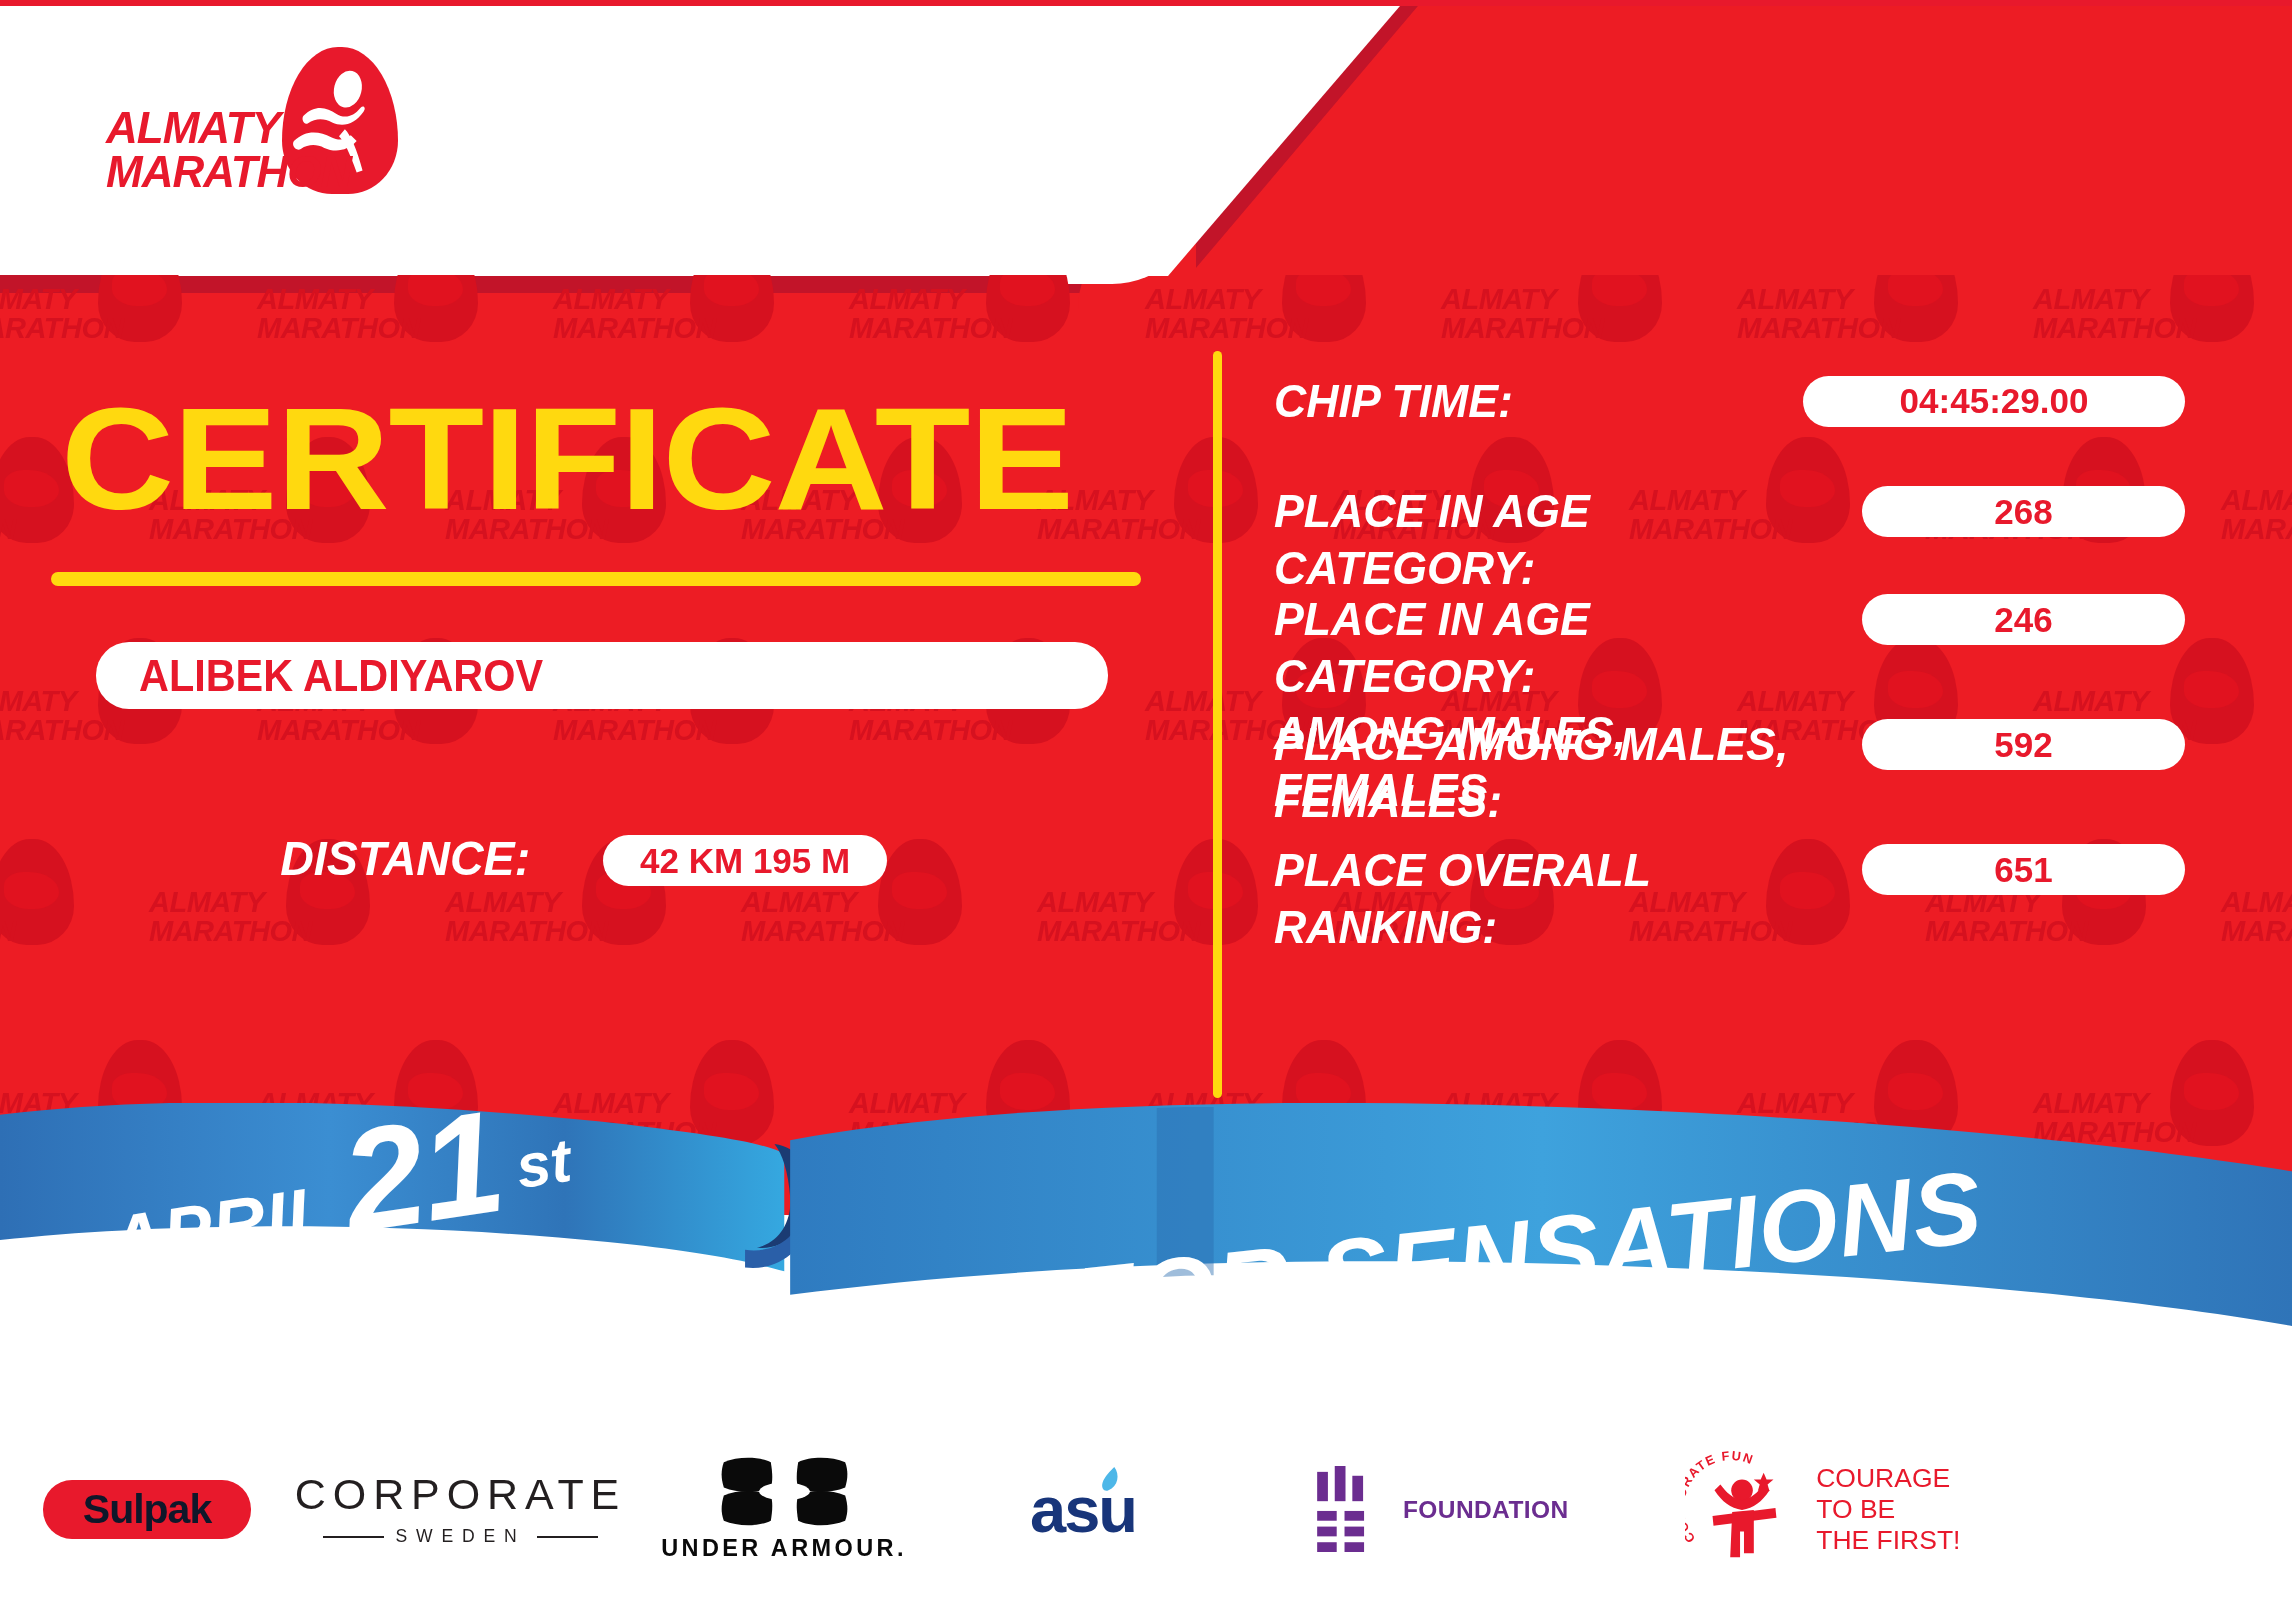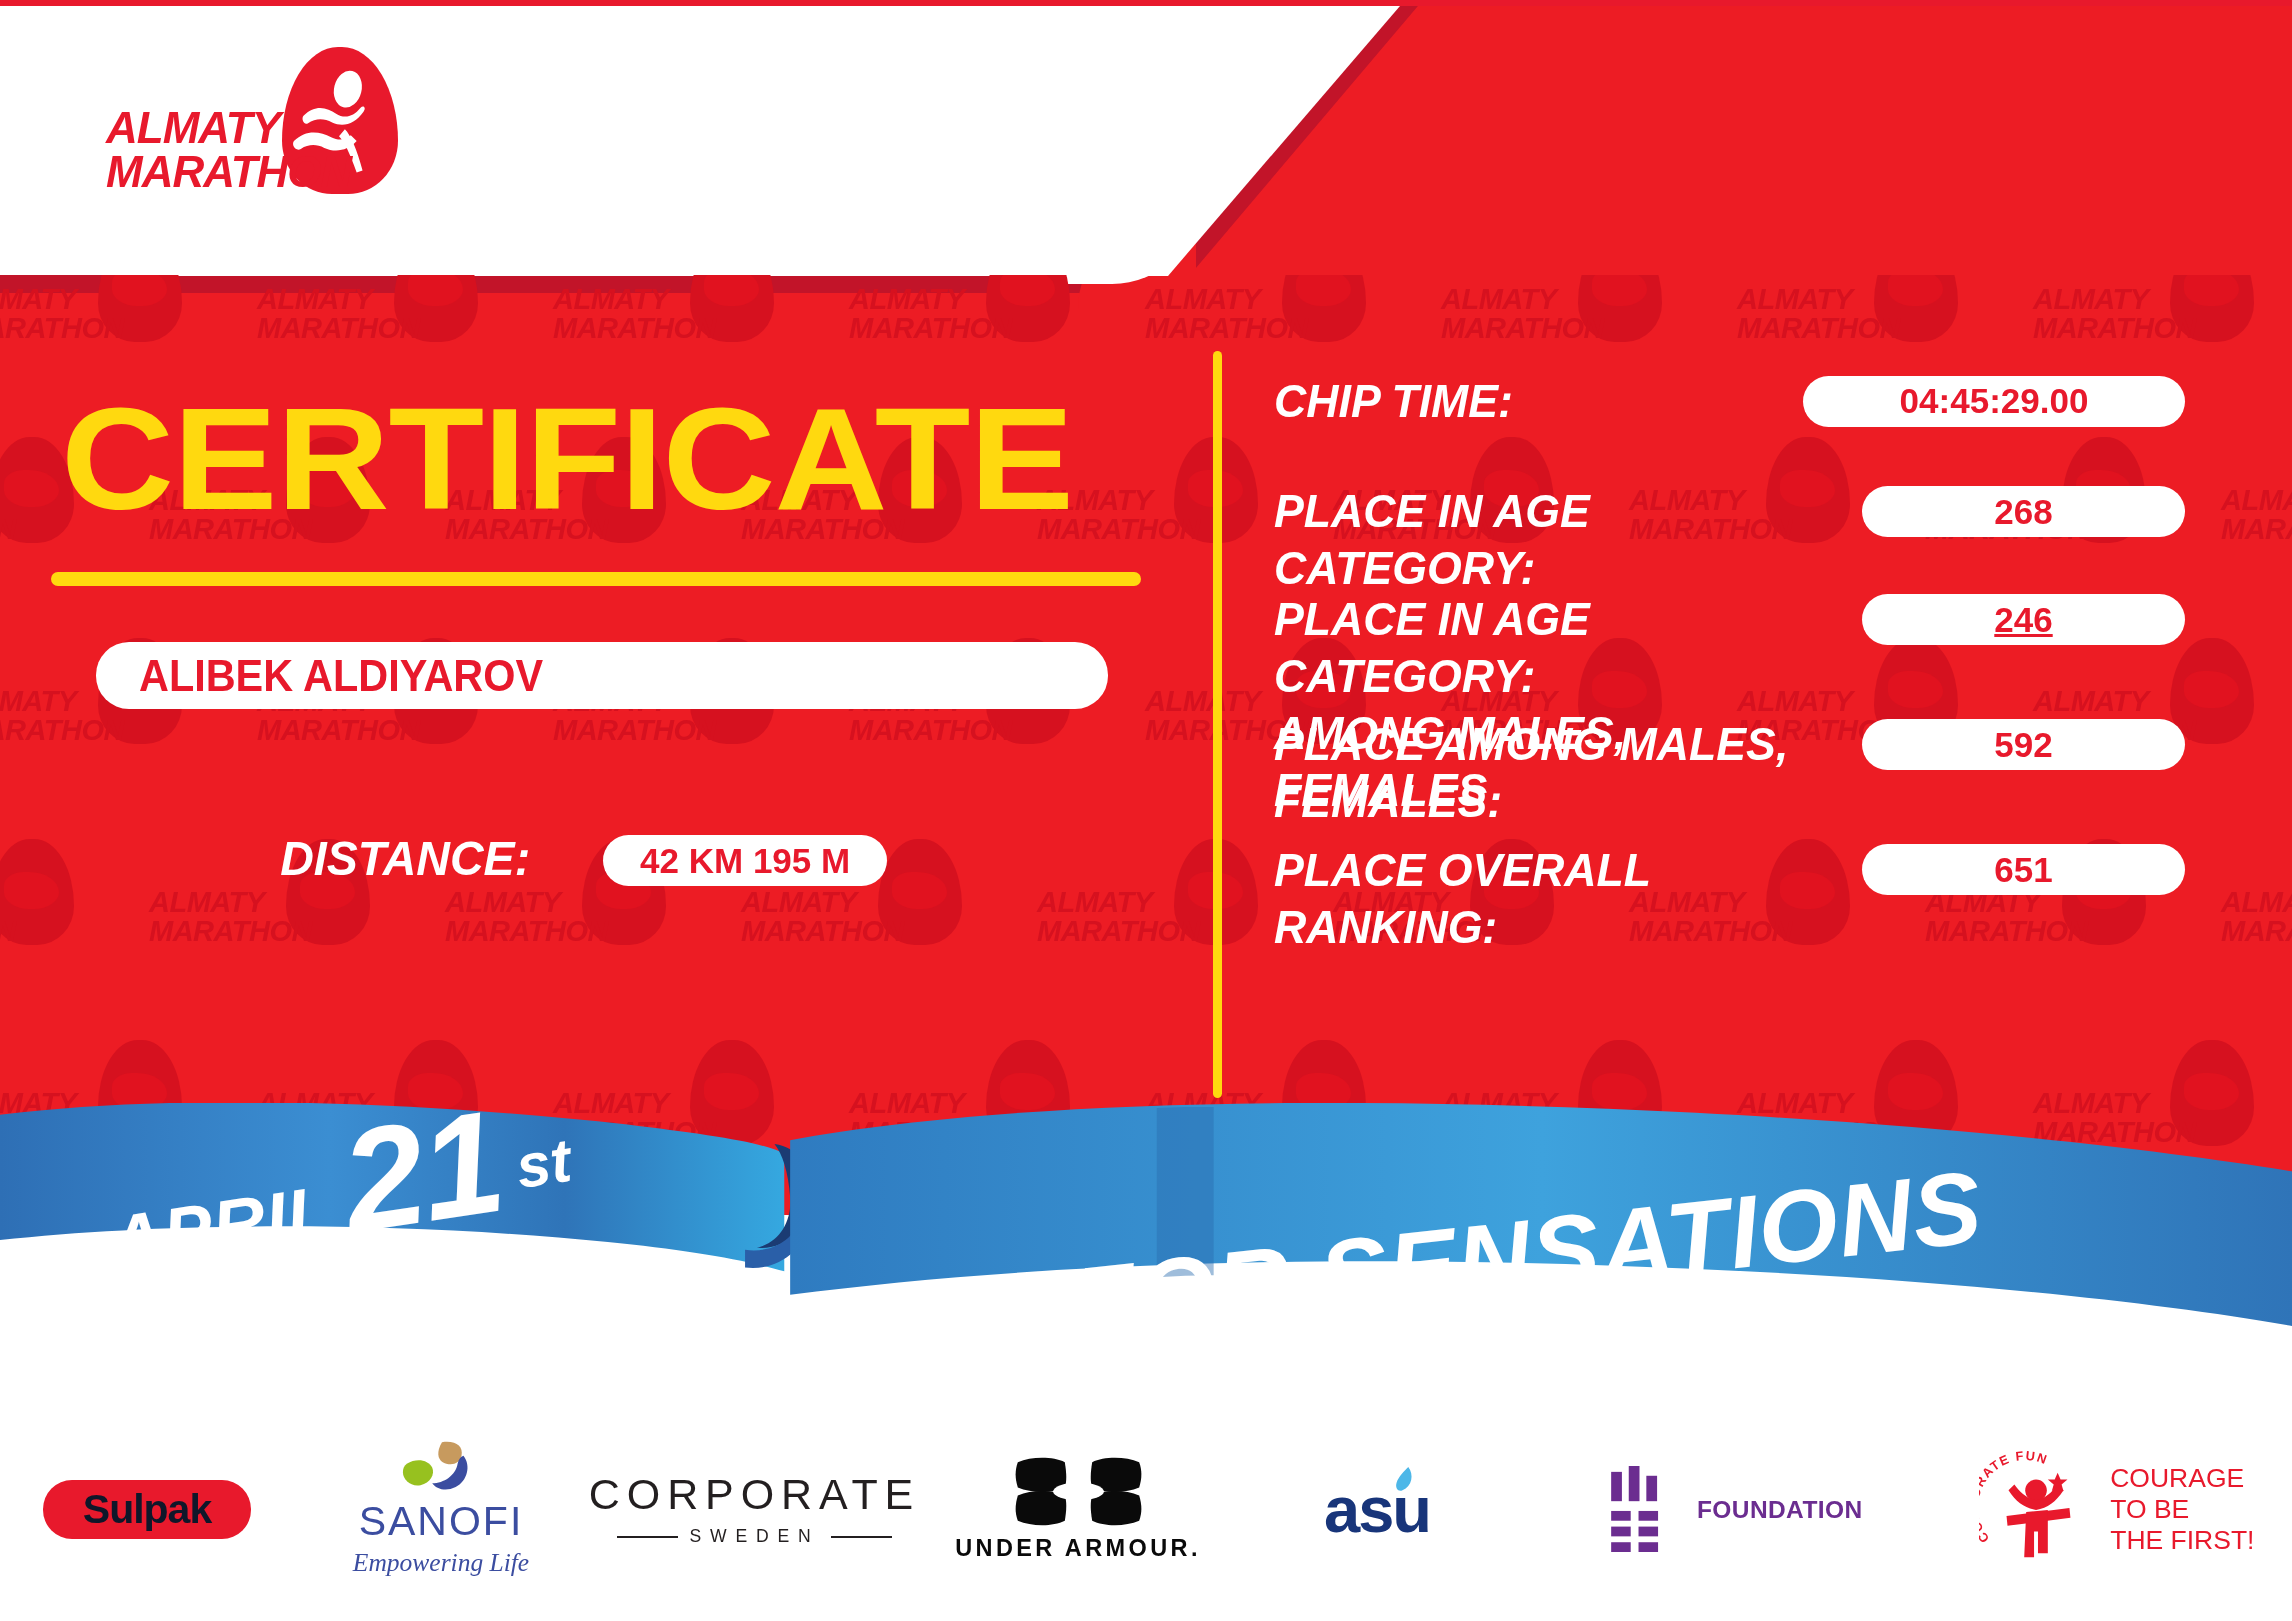--- a/index.html
+++ b/index.html
@@ -522,21 +522,21 @@
 
     <div class="v-divider"></div>
 
     <div class="stats" id="stats-layer">
         <div class="stat-label" style="top: 0px; left: 0px; width: 510px;">CHIP TIME:</div>
         <div class="stat-pill" style="top: 3.9px; left: 529px; width: 382px;">04:45:29.00</div>
         <div class="stat-label" style="top: 110px; left: 0px; width: 568px;">PLACE IN AGE CATEGORY:</div>
         <div class="stat-pill" style="top: 114px; left: 588px; width: 323px;">268</div>
         <div class="stat-label" style="top: 218px; left: 0px; width: 568px;">PLACE IN AGE CATEGORY:
 AMONG MALES, FEMALES</div>
-        <div class="stat-pill" style="top: 222px; left: 588px; width: 323px; text-decoration: underline;">246</div>
+        <div class="stat-pill" style="top: 222px; left: 588px; width: 323px;">246</div>
         <div class="stat-label" style="top: 343px; left: 0px; width: 549px;">PLACE AMONG MALES,
 FEMALES:</div>
         <div class="stat-pill" style="top: 347px; left: 588px; width: 323px;">592</div>
         <div class="stat-label" style="top: 469px; left: 0px; width: 568px;">PLACE OVERALL RANKING:</div>
         <div class="stat-pill" style="top: 472px; left: 588px; width: 323px;">651</div>
       </div>
 
     <svg class="ribbon" viewBox="0 0 2339 330" preserveAspectRatio="none">
       <defs>
         <linearGradient id="g1" x1="0" y1="0" x2="1" y2="0">
@@ -573,29 +573,20 @@
     </div>
 
     <div class="ribbon-text-right">RUN FOR SENSATIONS</div>
 
     <div class="sponsors">
 
       <div class="sp" style="width:294px;">
         <div class="sp-sulpak">Sulpak</div>
       </div>
 
-      <div class="sp" style="width:294px;">
-        <svg width="84" height="59" viewBox="0 0 86 60">
-          <path d="M44 2 C58 0 66 6 64 16 C62 25 52 27 44 22 C40 19 38 12 44 2 Z" fill="#c79a5e"></path>
-          <path d="M66 16 C74 26 70 42 58 48 C48 53 38 50 34 44 C46 44 58 36 60 24 C61 20 63 17 66 16 Z" fill="#3b4da0"></path>
-          <path d="M8 24 C18 18 30 20 34 28 C37 35 32 44 22 46 C12 48 4 40 4 33 C4 29 5 26 8 24 Z" fill="#97c11f"></path>
-        </svg>
-        <div class="sp-sanofi-word">SANOFI</div>
-        <div class="sp-sanofi-sub">Empowering Life</div>
-      </div>
 
       <div class="sp" style="width:333px;">
         <div class="sp-oriflame-word">CORPORATE</div>
         <div class="sp-oriflame-sub">
           <span class="ln"></span>
           <span>SWEDEN</span>
           <span class="ln"></span>
         </div>
       </div>
 

